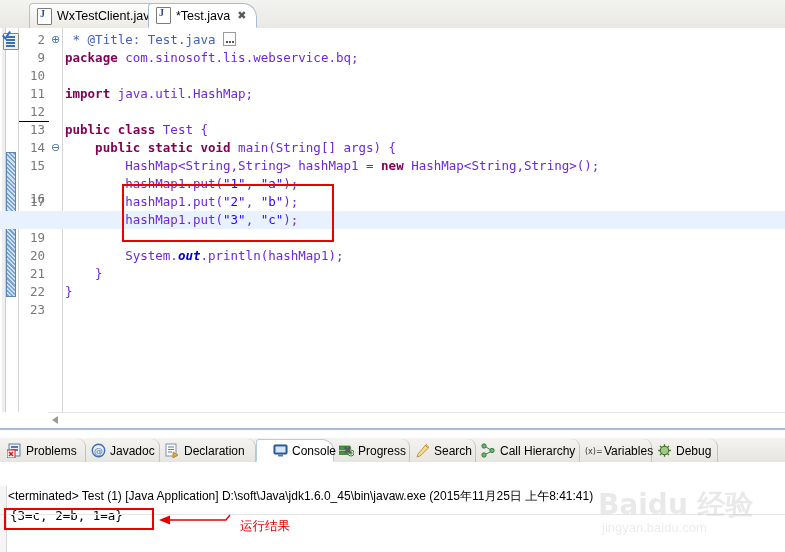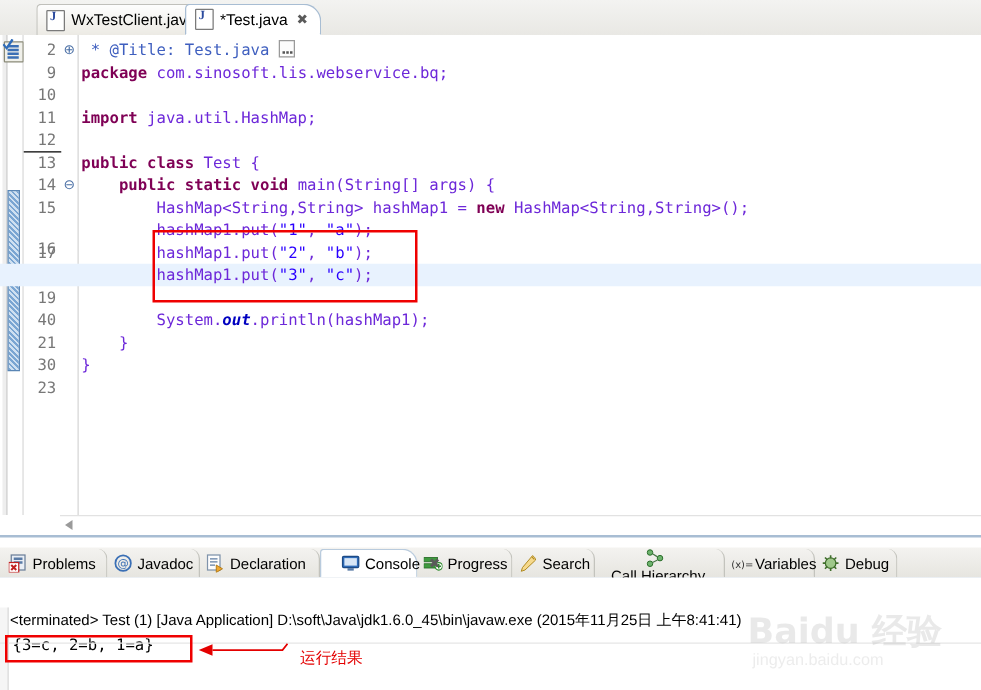--- a/index.html
+++ b/index.html
@@ -336,23 +336,23 @@
         <div class="ln" style="top: 39px;">10</div>
         <div class="ln" style="top: 57px;">11</div>
         <div class="ln" style="top: 75px;">12</div>
         <div class="ln" style="top: 93px;">13</div>
         <div class="ln" style="top: 111px;">14</div>
         <div class="ln" style="top: 129px;">15</div>
         <div class="ln" style="top: 162px;">16</div>
         <div class="ln" style="top: 165px;">17</div>
         <div class="ln" style="top: 183px;">18</div>
         <div class="ln" style="top: 201px;">19</div>
-        <div class="ln" style="top: 219px;">40</div>
+        <div class="ln" style="top: 219px;">20</div>
         <div class="ln" style="top: 237px;">21</div>
-        <div class="ln" style="top: 255px;">30</div>
+        <div class="ln" style="top: 255px;">22</div>
         <div class="ln" style="top: 273px;">23</div>
       </div>
     <div class="fold-col" id="fold-col">
         <div class="fold-plus" style="top: 6px;">⊕</div>
         <div class="fold-plus" style="top: 114px;">⊖</div>
       </div>
     <div class="code-area" id="code-area"><div class="cl" style="top: 3px;"><span class="jdoc"> * </span><span class="jdoc">@Title: Test.java </span><span class="collapse-box"></span></div><div class="cl" style="top: 21px;"><span class="kw">package </span><span class="plain">com.sinosoft.lis.webservice.bq;</span></div><div class="cl" style="top: 39px;"></div><div class="cl" style="top: 57px;"><span class="kw">import </span><span class="plain">java.util.HashMap;</span></div><div class="cl" style="top: 75px;"></div><div class="cl" style="top: 93px;"><span class="kw">public class </span><span class="plain">Test {</span></div><div class="cl" style="top: 111px;"><span class="plain">    </span><span class="kw">public static void </span><span class="plain">main(String[] args) {</span></div><div class="cl" style="top: 129px;"><span class="plain">        HashMap&lt;String,String&gt; hashMap1 = </span><span class="kw">new </span><span class="plain">HashMap&lt;String,String&gt;();</span></div><div class="cl" style="top: 147px;"><span class="plain">        hashMap1.put(</span><span class="str">"1"</span><span class="plain">, </span><span class="str">"a"</span><span class="plain">);</span></div><div class="cl" style="top: 165px;"><span class="plain">        hashMap1.put(</span><span class="str">"2"</span><span class="plain">, </span><span class="str">"b"</span><span class="plain">);</span></div><div class="hl-line" style="top: 183px; left: -63px; right: 0px;"></div><div class="cl" style="top: 183px;"><span class="plain">        hashMap1.put(</span><span class="str">"3"</span><span class="plain">, </span><span class="str">"c"</span><span class="plain">);</span></div><div class="cl" style="top: 201px;"></div><div class="cl" style="top: 219px;"><span class="plain">        System.</span><span class="fld">out</span><span class="plain">.println(hashMap1);</span></div><div class="cl" style="top: 237px;"><span class="plain">    }</span></div><div class="cl" style="top: 255px;"><span class="plain">}</span></div><div class="cl" style="top: 273px;"></div></div>
   <div class="sep-line" style="top: 93px;"></div>
     </div>
 
@@ -407,21 +407,21 @@
           </svg></span>
         <span>Progress</span>
       </div>
       <div class="vtab" style="left: 410px; width: 66px;">
         <span class="vicon"><svg width="15" height="15" viewBox="0 0 15 15">
             <path d="M11 1.5c1.6 1 2.3 2.1 2.5 3.5L5 13 2 14l1-3z" fill="#f6d98c" stroke="#b08a20" stroke-width=".8"></path>
             <path d="M10.5 2.5l2 2" stroke="#b08a20"></path>
           </svg></span>
         <span>Search</span>
       </div>
-      <div class="vtab" style="left: 476px; width: 104px; flex-direction: column;">
+      <div class="vtab" style="left: 476px; width: 104px;">
         <span class="vicon"><svg width="15" height="15" viewBox="0 0 15 15">
             <circle cx="3" cy="3" r="2.2" fill="#6db36d" stroke="#2b6e2b" stroke-width=".8"></circle>
             <circle cx="11" cy="7.5" r="2.2" fill="#6db36d" stroke="#2b6e2b" stroke-width=".8"></circle>
             <circle cx="3" cy="12" r="2.2" fill="#6db36d" stroke="#2b6e2b" stroke-width=".8"></circle>
             <path d="M5 4L9 6.5M5 11L9 9" stroke="#4a7a4a"></path>
           </svg></span>
         <span>Call Hierarchy</span>
       </div>
       <div class="vtab" style="left: 580px; width: 72px;">
         <span class="vicon"><svg width="24" height="15" viewBox="0 0 24 15">

